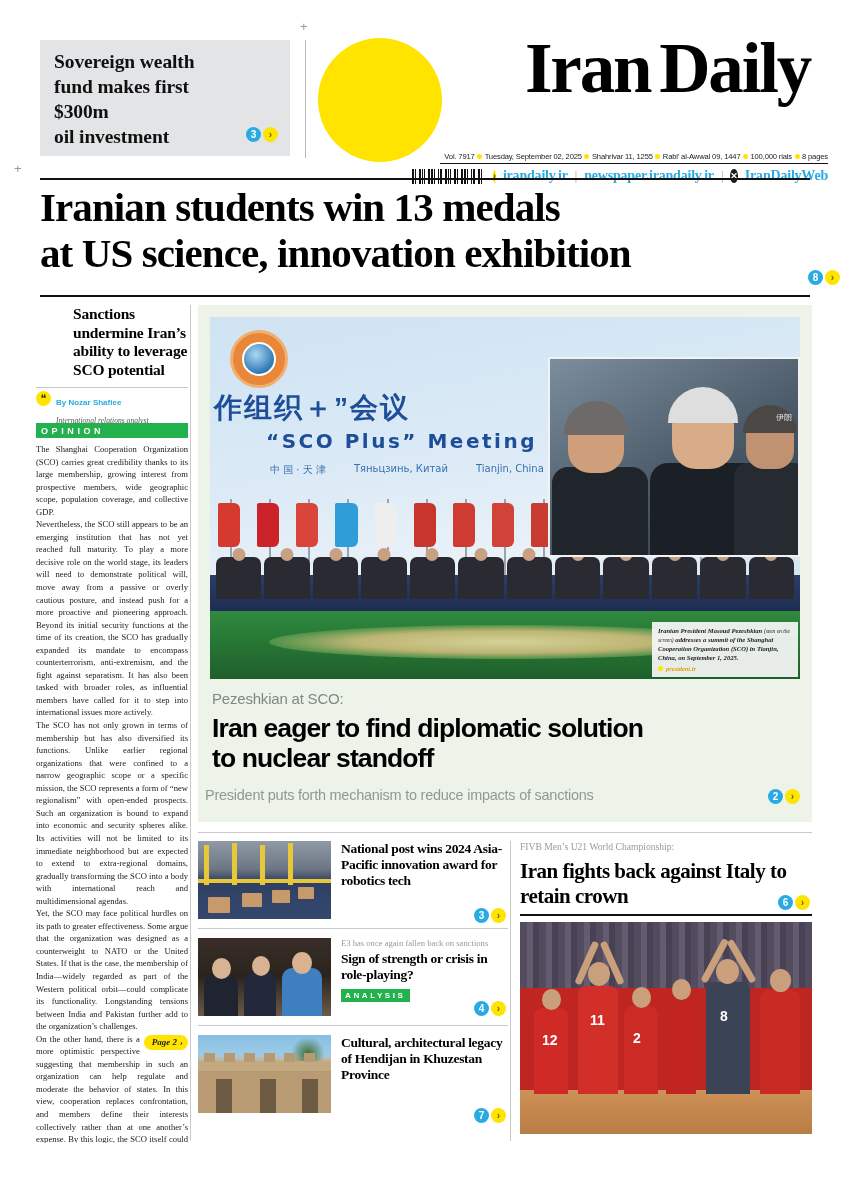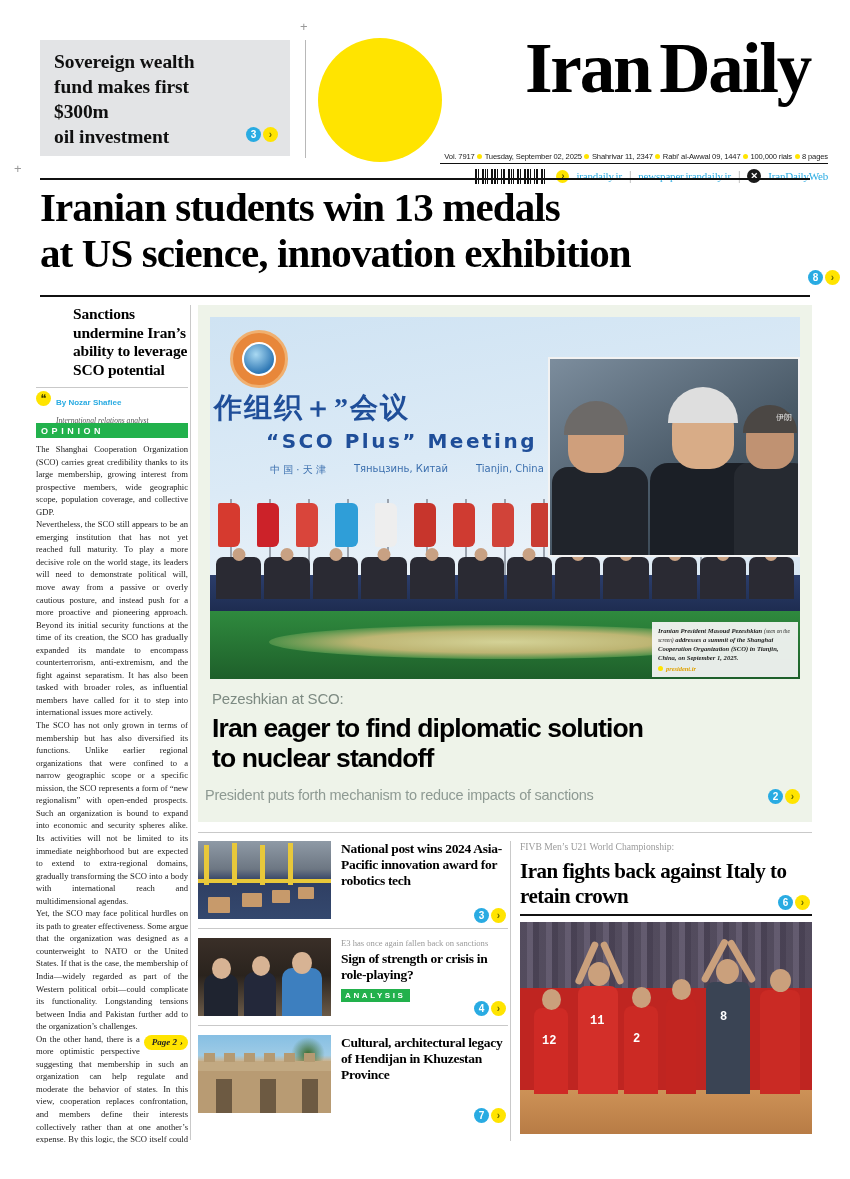--- a/index.html
+++ b/index.html
@@ -86,21 +86,21 @@
     width: 13px; height: 13px; border-radius: 50%; background: #ffe400;
     display: flex; align-items: center; justify-content: center;
     font-family: "Liberation Sans", sans-serif; font-size: 9px; font-weight: 700; color: #4a4a00;
   }
   .circ-x {
     width: 14px; height: 14px; border-radius: 50%; background: #1a1a1a;
     display: flex; align-items: center; justify-content: center;
     font-family: "Liberation Sans", sans-serif; font-size: 9px; font-weight: 700; color: #fff;
   }
   .weblink {
-    font-family: "Liberation Serif", serif; font-weight: 400; font-size: 11px;
+    font-family: "Liberation Serif", serif; font-weight: 700; font-size: 14px;
     color: #29abe2; white-space: nowrap; letter-spacing: -0.2px;
   }
   .weblink.dark { color: #29abe2; }
   .wsep { color: #9a9a9a; font-size: 12px; }
 
   
   .rule-top { position: absolute; left: 40px; top: 178px; width: 770px; height: 1.5px; background: #111; }
   .lead {
     position: absolute; left: 40px; top: 184px; width: 770px;
     font-family: "Liberation Serif", serif; font-weight: 700;
@@ -174,21 +174,21 @@
     border-radius: 50%; background: #e8873a;
     border: 3px solid #f0b070;
   }
   .sco-emblem::after {
     content: ""; position: absolute; left: 9px; top: 9px; right: 9px; bottom: 9px;
     border-radius: 50%; background: radial-gradient(circle at 40% 35%, #a9d9f2, #2f78b5 70%);
     border: 2px solid #fff;
   }
   .cn-title {
     position: absolute; left: 0px; top: 72px; width: 100%;
-    font-family: Liberation Serif, serif; font-size: 28px; font-weight: 700;
+    font-family: Liberation Sans, sans-serif; font-size: 28px; font-weight: 700;
     color: #1f4e99; letter-spacing: 2px; padding-left: 4px;
   }
   .en-title {
     position: absolute; left: 56px; top: 112px;
     font-family: "DejaVu Sans", sans-serif; font-size: 20px; font-weight: 700;
     color: #1f4e99; letter-spacing: 2.5px;
   }
   .loc-line {
     position: absolute; left: 60px; top: 146px; width: 420px;
     display: flex; gap: 28px;
@@ -314,21 +314,21 @@
 
   
   .ph-volley { position: absolute; inset: 0; background: linear-gradient(180deg,#b4231f 0%,#c62c26 55%,#c88a52 78%,#d79a5e 100%); }
   .ph-volley .crowd { position: absolute; left: 0; right: 0; top: 0; height: 72px;
                       background: repeating-linear-gradient(90deg,#4a4f63 0 7px,#5c6076 7px 13px,#3f4458 13px 19px); opacity: .92; }
   .ph-volley .board { position: absolute; left: 0; right: 0; top: 66px; height: 108px; background: #bf2521; }
   .ph-volley .floor { position: absolute; left: 0; right: 0; bottom: 0; height: 44px; background: linear-gradient(180deg,#cd9257,#b87c45); }
   .ph-volley .pl { position: absolute; bottom: 40px; border-radius: 8px 8px 0 0; }
   .ph-volley .hd { position: absolute; border-radius: 50%; background: #caa07c; }
   .ph-volley .arm { position: absolute; width: 7px; background: #caa07c; border-radius: 4px; transform-origin: bottom center; }
-  .ph-volley .num { position: absolute; color: #fff; font-family: Liberation Mono, monospace; font-weight: 700; font-size: 12px; }
+  .ph-volley .num { position: absolute; color: #fff; font-family: Liberation Sans, sans-serif; font-weight: 700; font-size: 14px; }
 </style>
 </head>
 <body>
 
 <div class="page">
 
   <div class="crop" style="left:300px; top:20px;">+</div>
   <div class="crop" style="left:14px; top:162px;">+</div>
 
   <div class="masthead">
@@ -345,21 +345,21 @@
     </div>
 
     <div class="vdivider"></div>
     <div class="sun"></div>
 
     <div class="logo-wrap">
       <div class="logo"><span>Iran</span><span class="sp"></span><span>Daily</span></div>
     </div>
 
     <div class="volline">
-      <span>Vol. 7917</span><span class="dotsep"></span><span>Tuesday, September 02, 2025</span><span class="dotsep"></span><span>Shahrivar 11, 2347</span><span class="dotsep"></span><span>Rabi' al-Awwal 09, 1447</span><span class="dotsep"></span><span>100,000 rials</span><span class="dotsep"></span><span>8 pages</span>
+      <span>Vol. 7917</span><span class="dotsep"></span><span>Tuesday, September 02, 2025</span><span class="dotsep"></span><span>Shahrivar 11, 1255</span><span class="dotsep"></span><span>Rabi' al-Awwal 09, 1447</span><span class="dotsep"></span><span>100,000 rials</span><span class="dotsep"></span><span>8 pages</span>
     </div>
 
     <div class="weblinks">
       <span class="barcode">
         <i class="w"></i>
           <i></i>
           <i class="g"></i>
           <i class="w"></i>
           <i></i>
           <i></i>

